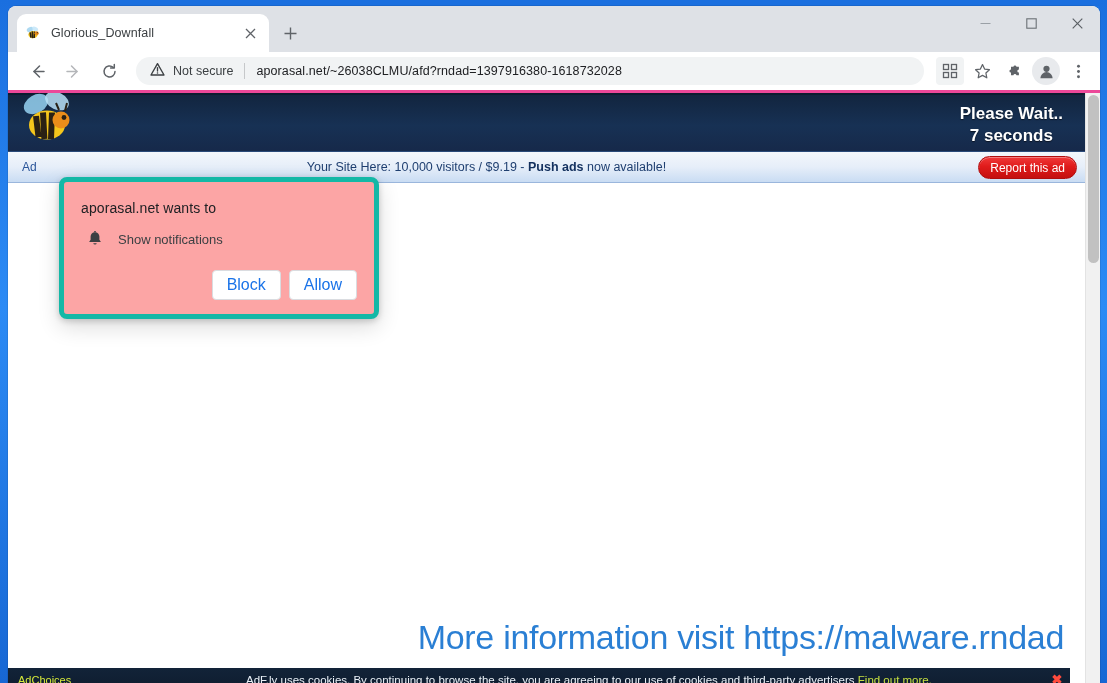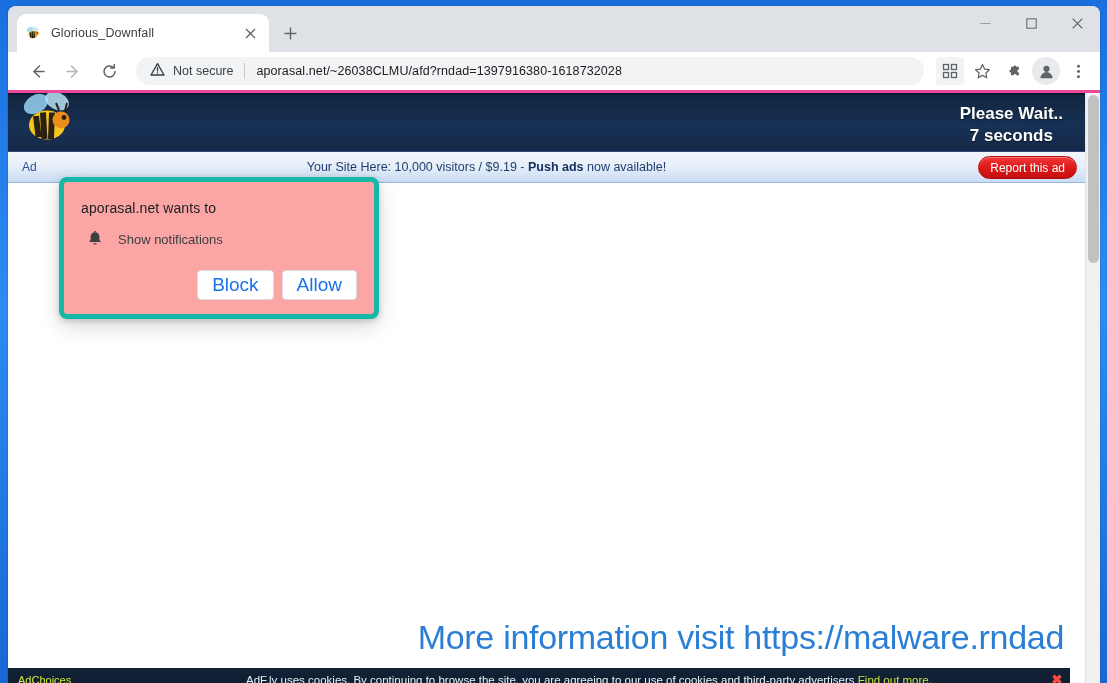--- a/index.html
+++ b/index.html
@@ -306,21 +306,21 @@
     gap: 8px;
   }
   #permbubble .pbtn {
     min-width: 58px;
     height: 30px;
     padding: 0 14px;
     border: 1px solid #dadce0;
     border-radius: 4px;
     background: #ffffff;
     color: #1a73e8;
-    font-size: 19px;
+    font-size: 16px;
     display: flex; align-items: center; justify-content: center;
     font-family: "Liberation Sans", sans-serif;
   }
 
   
   #rightstrip {
     position: absolute;
     right: 0; top: 0;
     width: 8px; height: 683px;
     background: linear-gradient(180deg,#1a6fdf 0%, #2c8bf5 45%, #1767d4 100%);

